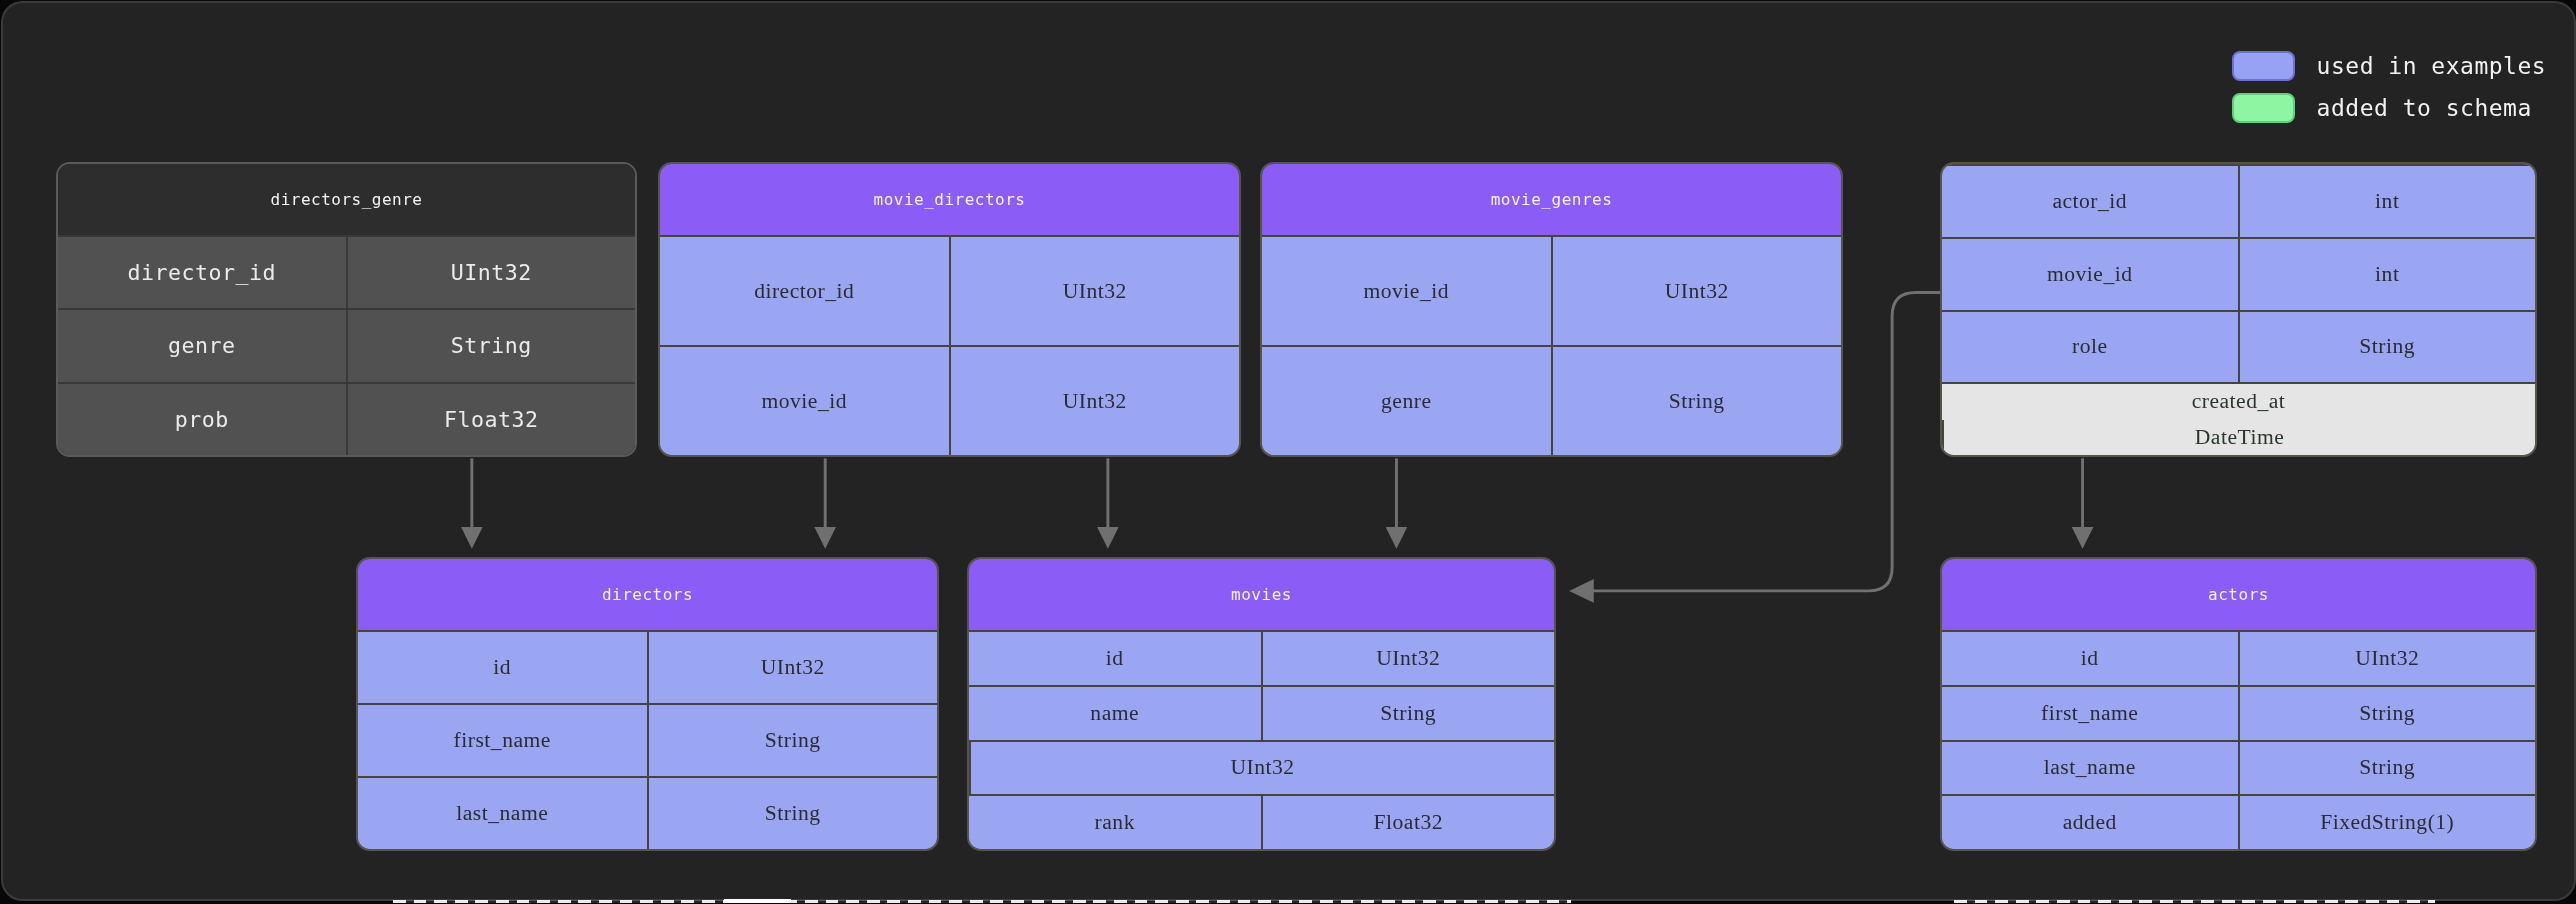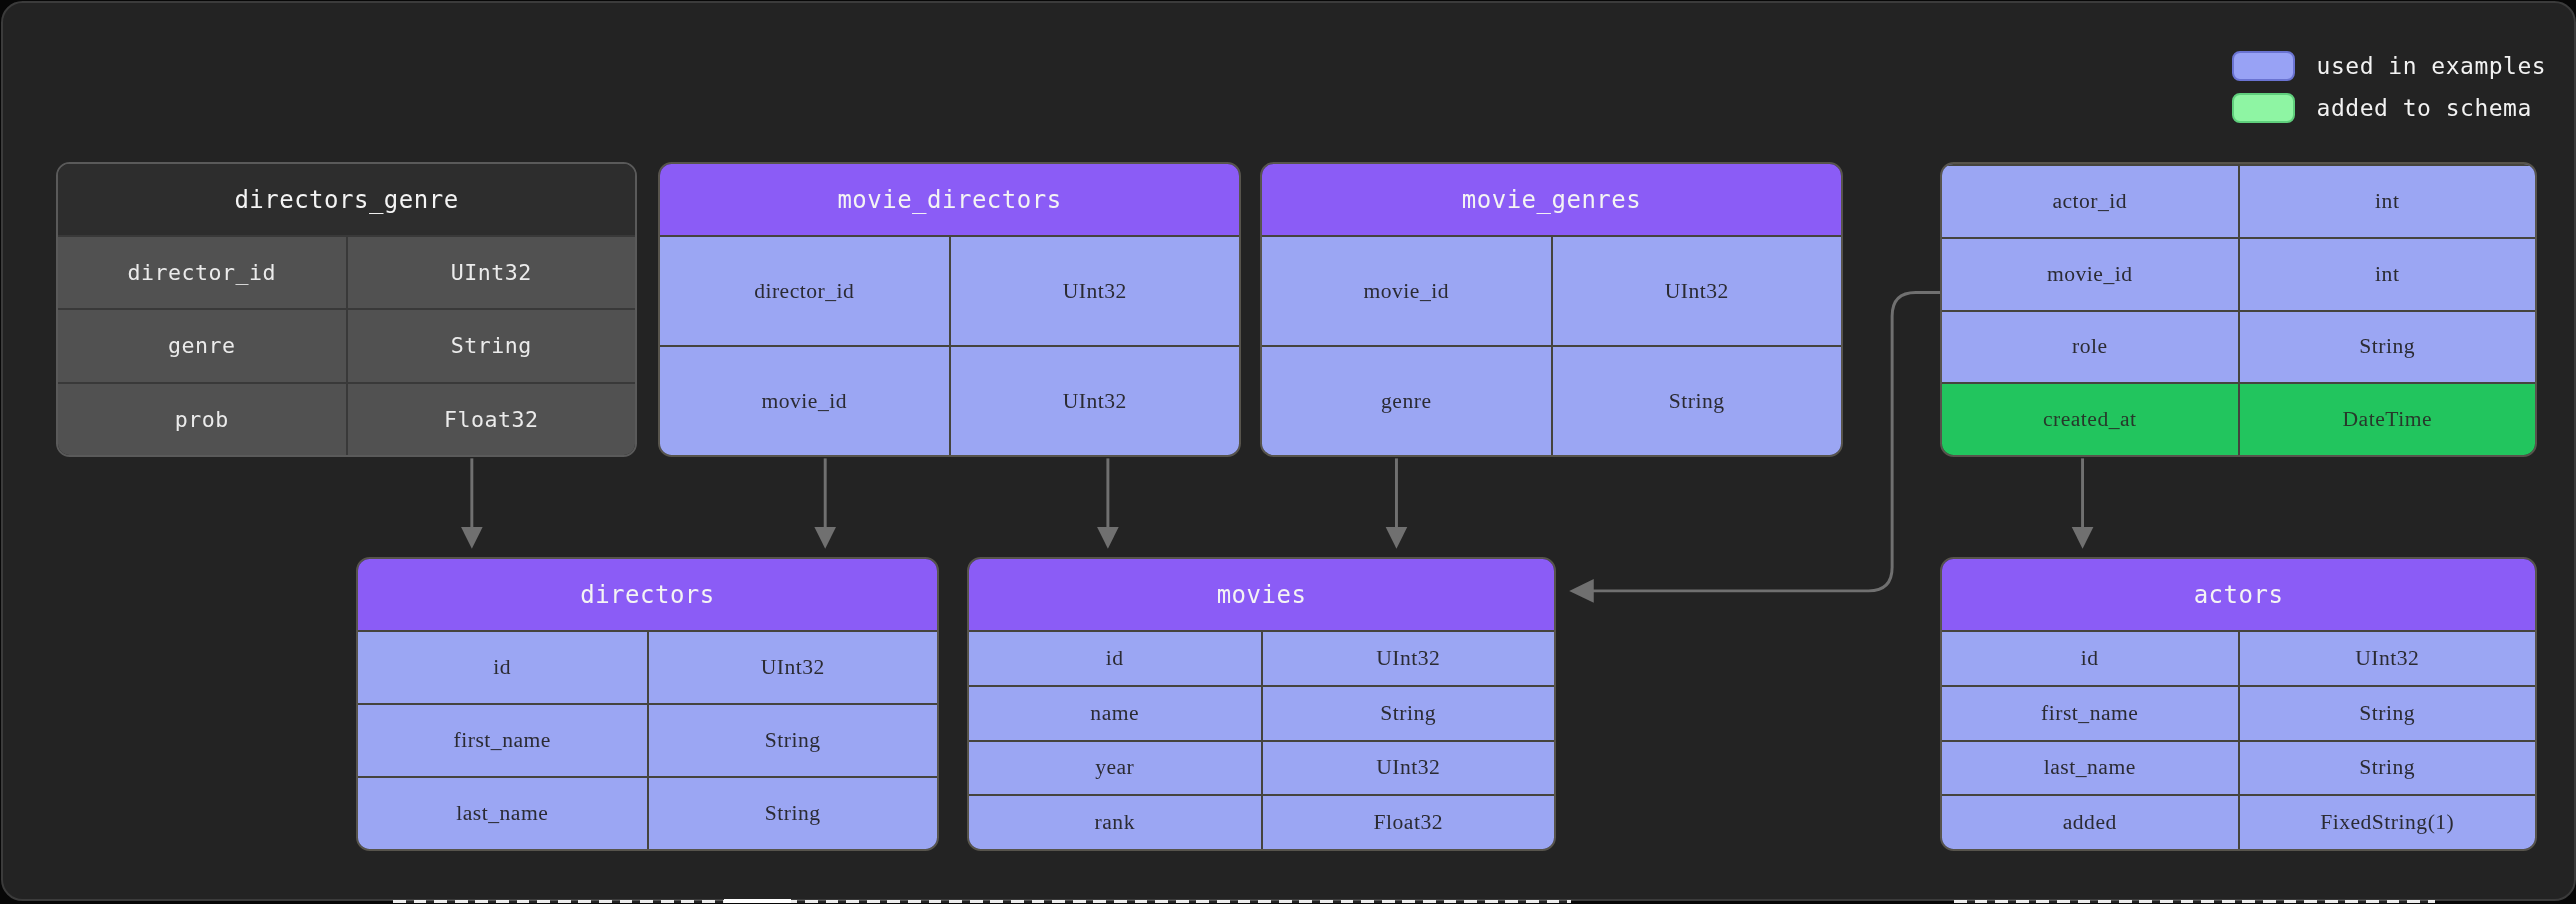--- a/index.html
+++ b/index.html
@@ -4,30 +4,30 @@
 <style>
   html,body{margin:0;padding:0;background:#070707;}
   .canvas{position:relative;width:2576px;height:904px;background:#070707;overflow:hidden;
           font-family:"DejaVu Sans Mono","Liberation Mono",monospace;}
   .frame{position:absolute;left:1px;top:1px;width:2571px;height:896px;background:#232323;
          border:2px solid #3b3b3b;border-radius:21.6px;}
   
   .tbl{position:absolute;display:flex;flex-direction:column;border-radius:13.7px;overflow:hidden;
        border:2px solid #57544c;box-sizing:border-box;}
   .tbl .hdr{flex:0 0 71px;display:flex;align-items:center;justify-content:center;
-            font-size:24px;letter-spacing:0.5px;color:#f4f4f4;}
+            font-size:16px;letter-spacing:0.5px;color:#f4f4f4;}
   .tbl .row{flex:1 1 0;display:flex;border-top:2.9px solid #45443e;}
   .tbl .cell{flex:1 1 0;display:flex;align-items:center;justify-content:center;
              font-size:21.6px;letter-spacing:0.5px;}
   .tbl .cell.type{border-left:2.9px solid #45443e;}
   
   .tbl.blue .hdr{background:#8b5cf6;}
   .tbl.blue .row{background:#9ba6f3;font-family:Liberation Serif, serif;}
   .tbl.blue .cell{color:#2b2b33;}
-  .tbl.blue .row.added{background:#22c55e;}
+  .tbl.blue .row.added{background:#e5e5e5;flex-direction:column;}
   .tbl.blue .row.added .cell{color:#27392b;}
   
   .tbl.gray{border-color:#5a5a5a;}
   .tbl.gray .hdr{background:#2d2d2d;}
   .tbl.gray .row{background:#515151;border-top-color:#393939;}
   .tbl.gray .cell{color:#ebebeb;}
   .tbl.gray .cell.type{border-left-color:#393939;}
   
   .legend{position:absolute;left:2232px;top:51px;display:flex;flex-direction:column;gap:12.8px;}
   .legend .item{display:flex;align-items:center;gap:21.6px;}
@@ -157,21 +157,20 @@
     <div class="hdr">movies</div>
     <div class="row">
       <div class="cell field">id</div>
       <div class="cell type">UInt32</div>
     </div>
     <div class="row">
       <div class="cell field">name</div>
       <div class="cell type">String</div>
     </div>
     <div class="row">
-      <div class="cell field">year</div>
       <div class="cell type">UInt32</div>
     </div>
     <div class="row">
       <div class="cell field">rank</div>
       <div class="cell type">Float32</div>
     </div>
   </div>
 
   <div class="tbl blue" style="left:1940px;top:557px;width:597px;height:294px">
     <div class="hdr">actors</div>

